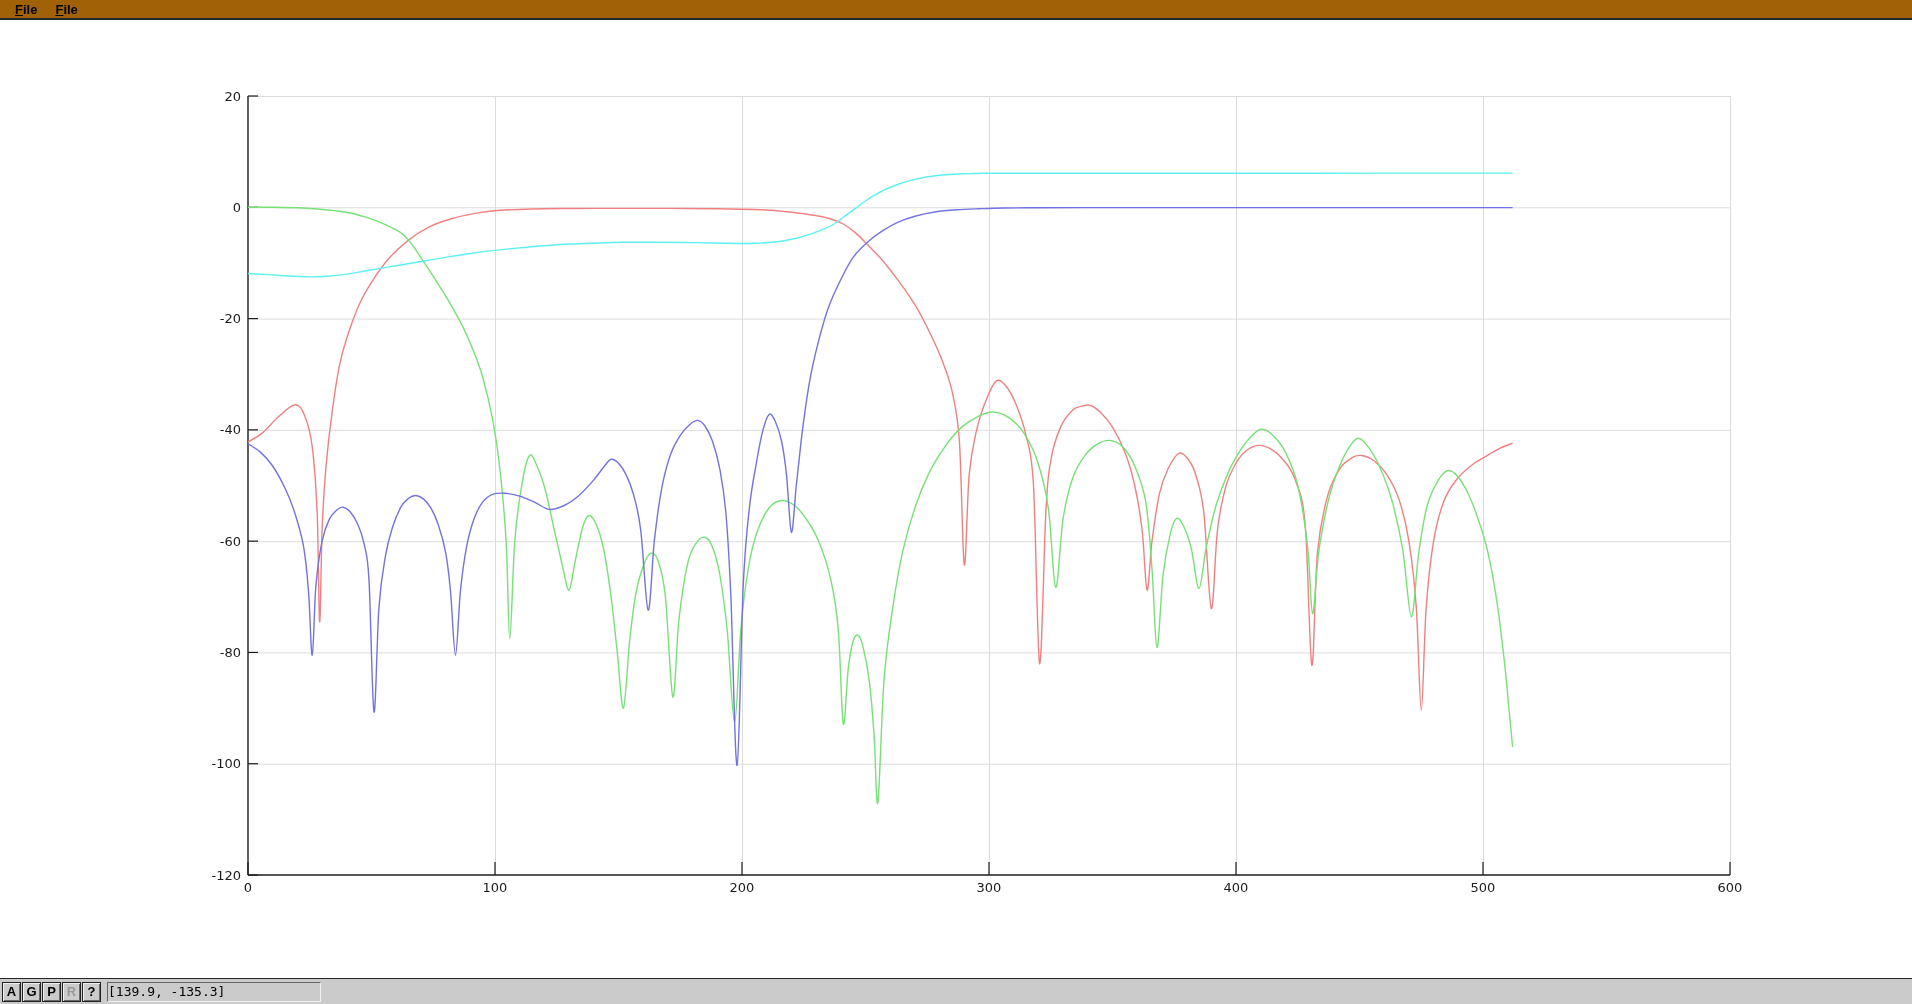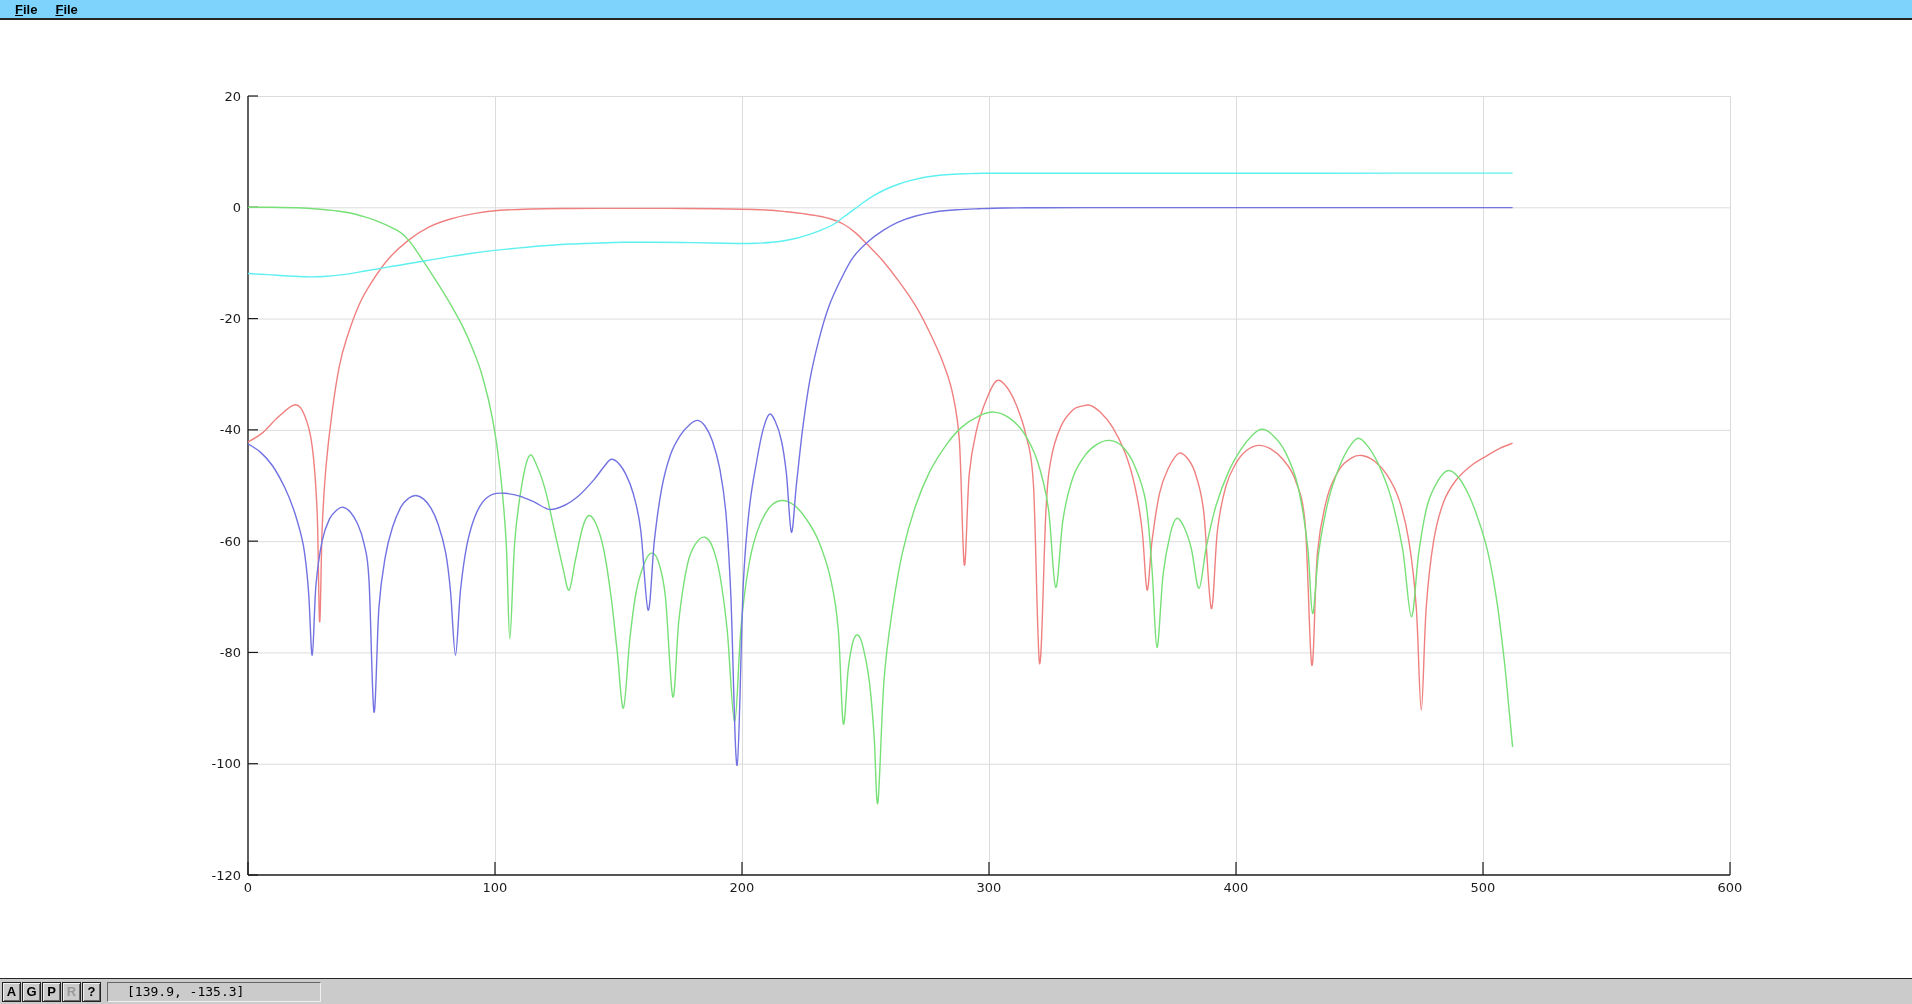--- a/index.html
+++ b/index.html
@@ -1,38 +1,38 @@
 <!DOCTYPE html>
 <html><head>
 <meta charset="utf-8">
 <style>
   html,body{margin:0;padding:0;background:#ffffff;width:1912px;height:1004px;overflow:hidden;
             font-family:"Liberation Sans", sans-serif;}
   
-  #menubar{position:absolute;top:0;left:0;width:100%;height:20px;background:#7dd3fc;
+  #menubar{position:absolute;top:0;left:0;width:100%;height:20px;background:#a16207;
            border-bottom:2px solid #262626;box-sizing:border-box;z-index:3;
            display:flex;align-items:center;padding-left:6px;}
   .menu-item{display:inline-block;font-size:13px;font-weight:bold;color:#000;
              padding:1px 9px;cursor:default;}
   .menu-item::first-letter{text-decoration:underline;}
   
   #plot{position:absolute;top:0;left:0;z-index:1;}
   
   #statusbar{position:absolute;bottom:0;left:0;width:100%;height:26px;background:#cbcbcb;
              border-top:1px solid #262626;box-sizing:border-box;z-index:3;
              display:flex;align-items:center;padding-left:2px;}
   .sbtn{width:19px;height:20px;margin-right:1px;padding:0;
         font-family:"Liberation Sans", sans-serif;font-size:13px;font-weight:bold;color:#000;
         background:#cbcbcb;border:1px solid #222;
         box-shadow:inset 1px 1px 0 #f0f0f0, inset -1px -1px 0 #6a6a6a;
         line-height:17px;text-align:center;cursor:default;}
   .sbtn.disabled{color:#999;}
   #coord-panel{margin-left:5px;width:214px;height:20px;box-sizing:border-box;
                border:1px solid;border-color:#666 #f0f0f0 #f0f0f0 #666;
-               display:flex;align-items:center;padding-left:19px;
+               display:flex;align-items:center;
                font-family:"DejaVu Sans Mono", monospace;font-size:13px;color:#000;}
 </style>
 </head>
 <body>
 
 <div id="menubar">
   <span class="menu-item">File</span>
   <span class="menu-item">File</span>
 </div>
 

